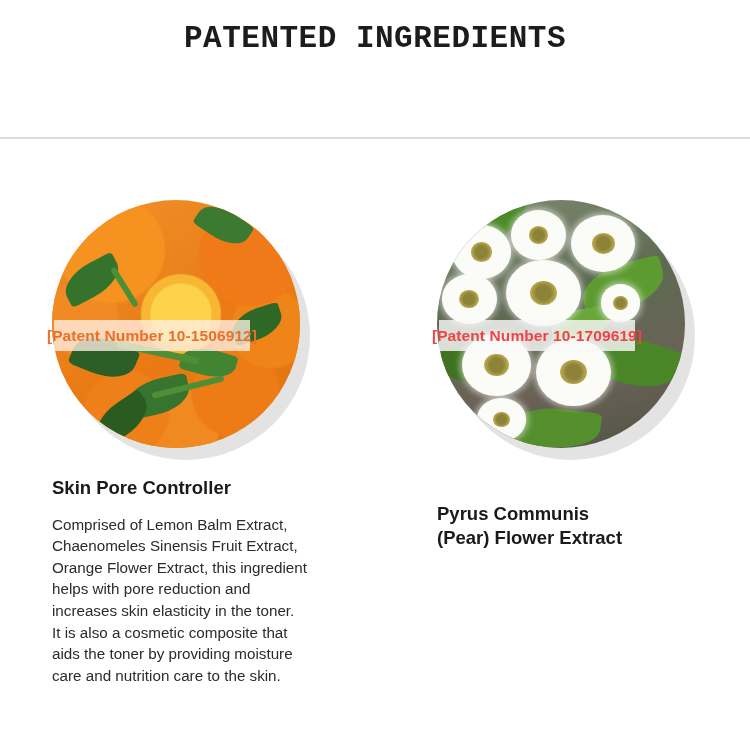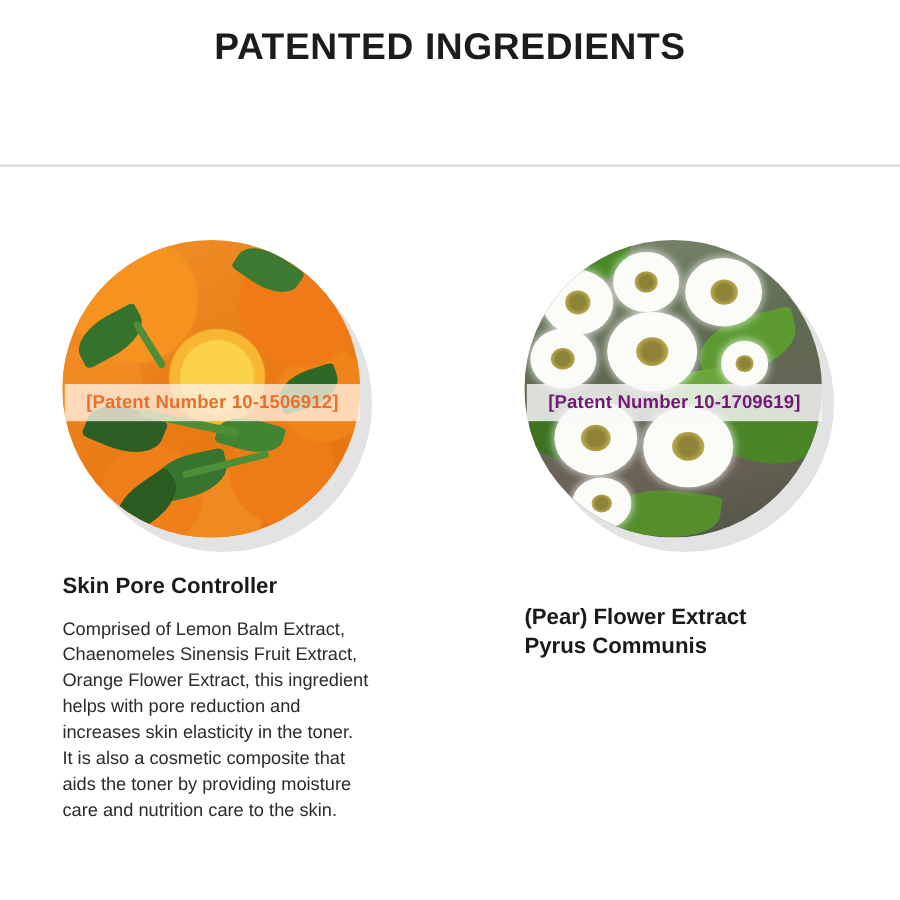--- a/index.html
+++ b/index.html
@@ -34,21 +34,21 @@
     align-items: center;
     justify-content: center;
   }
   .page-title {
     font-size: 31px;
     font-weight: bold;
     letter-spacing: 0.5px;
     color: #1c1c1c;
     text-align: center;
     margin-top: -40px;
-    font-family: Liberation Sans, sans-serif;
+    font-family: Liberation Mono, monospace;
   }
   .divider {
     position: absolute;
     top: 137px;
     left: 0;
     width: 750px;
     height: 2px;
     background: #dcdcdc;
   }
 
@@ -174,39 +174,39 @@
   .bleaf.g3 { left: 30%; top: 84%; width: 36%; height: 16%; transform: rotate(8deg);   background:#558f2d; }
   .bleaf.g4 { left: 0%;  top: 60%; width: 20%; height: 13%; transform: rotate(30deg);  background:#3f7322; }
   .bleaf.g5 { left: 16%; top: 0%;  width: 22%; height: 12%; transform: rotate(-40deg); background:#4c8a29; }
   .bleaf.g6 { left: 46%; top: 44%; width: 24%; height: 12%; transform: rotate(-8deg);  background:#6aa63a; }
 
   
   .patent-band {
     position: absolute;
     left: 2px;
     top: 120px;
-    width: 246px;
+    width: 196px;
     height: 31px;
     display: flex;
     align-items: center;
     justify-content: center;
     z-index: 5;
     font-size: 15.5px;
     font-weight: bold;
     letter-spacing: 0.1px;
     white-space: nowrap;
     font-family: "Liberation Sans", sans-serif;
   }
   .patent-band.orange {
     background: rgba(255, 240, 228, 0.78);
     color: #e8702a;
   }
   .patent-band.gray {
     background: rgba(248, 248, 248, 0.82);
-    color: #701a75;
+    color: #ef4444;
   }
 
   
   .text-block {
     margin-top: 24px;
     width: 300px;
   }
   .ingredient-title {
     font-size: 18.5px;
     font-weight: bold;
@@ -296,20 +296,20 @@
             <span class="bloom b6"></span>
             <span class="bloom b7"></span>
             <span class="bloom b9"></span>
           </div>
         </div>
         <div class="patent-band gray">[Patent Number 10-1709619]</div>
       </div>
 
       <div class="text-block">
         <h2 class="ingredient-title">
+          <span class="t-line">Pyrus Communis</span>
           <span class="t-line">(Pear) Flower Extract</span>
-          <span class="t-line">Pyrus Communis</span>
         </h2>
       </div>
     </div>
 
   </div>
 </div>
 
 </body></html>

